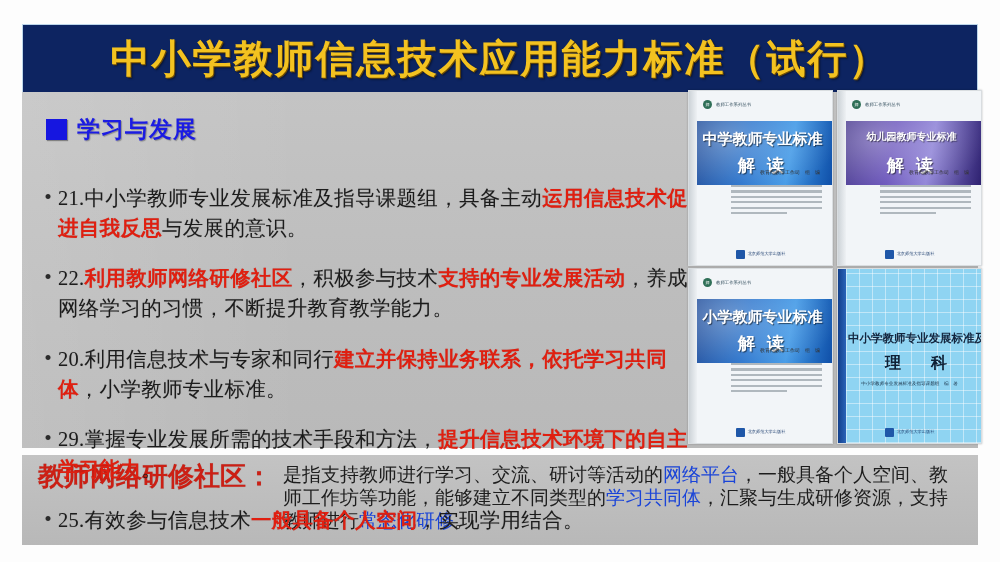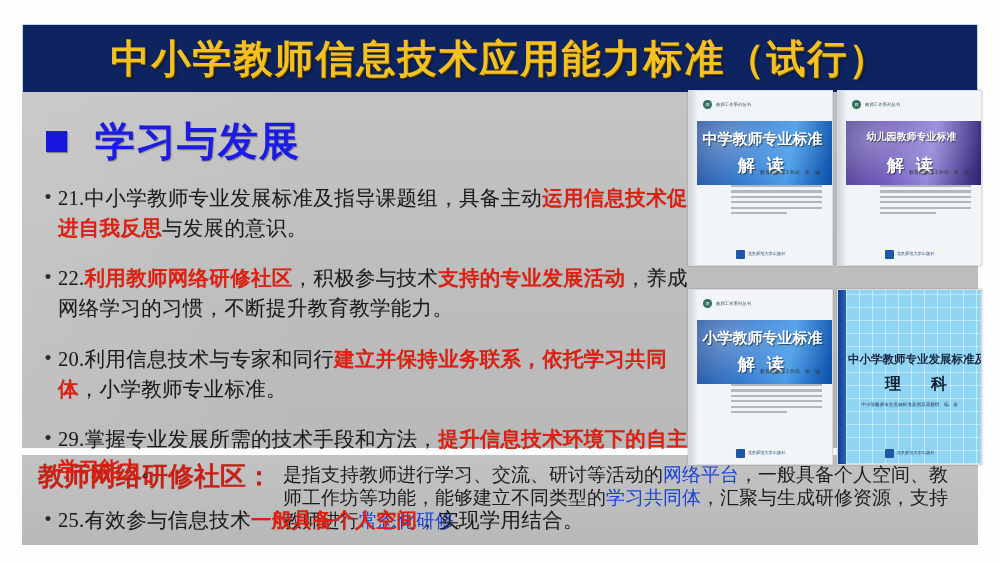--- a/index.html
+++ b/index.html
@@ -47,24 +47,23 @@
     position:absolute;left:24px;top:22px;
     display:flex;align-items:center;gap:10px;
     z-index:3;
   }
   .heading .sq{
     width:21px;height:21px;background:#1616e0;display:inline-block;
     box-shadow:1px 1px 1px rgba(0,0,0,.35);
   }
   .heading .htext{
     font-family:Liberation Sans, sans-serif;
-    font-weight:bold;font-size:40px;color:#1b1be3;
+    font-weight:bold;font-size:23px;color:#1b1be3;
     text-shadow:1px 1px 1px rgba(0,0,0,.30);
     letter-spacing:1px;
-    margin-left:18px;
   }
 
   .bullets{
     position:absolute;left:14px;top:70px;width:670px;
     z-index:3;
   }
   .bullet{
     position:relative;
     padding-left:22px;
     margin-bottom:6px;
@@ -83,21 +82,21 @@
   .bullet .r{color:#e01f10;font-weight:bold;}
   .bullet .num{font-family:"Liberation Serif",serif;}
 
   
   .books{
     position:absolute;left:688px;top:90px;
     width:232px;height:364px;
     display:grid;
     grid-template-columns:145px 145px;
     grid-template-rows:176px 176px;
-    gap:23px 4px;
+    gap:2px 4px;
     z-index:4;
   }
   .book{
     position:relative;overflow:hidden;
     background:#f4f6f8;
     border:1px solid #d9dde0;
     box-sizing:border-box;
     box-shadow:0 0 2px rgba(0,0,0,.25);
   }
   .bk-page{position:absolute;left:8px;top:0;right:0;bottom:0;background:#f2f5f8;}

